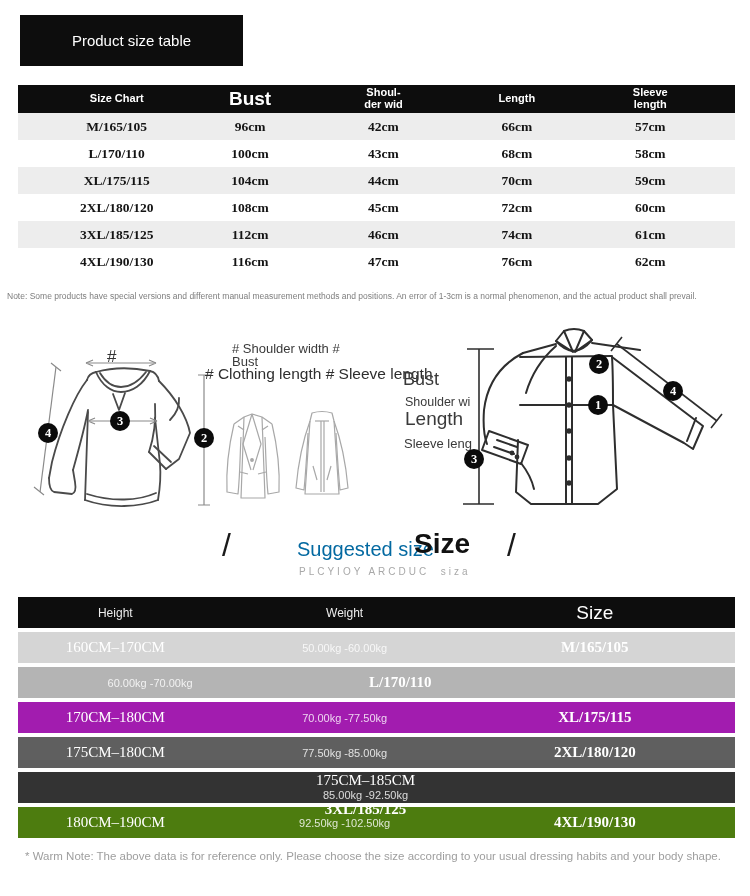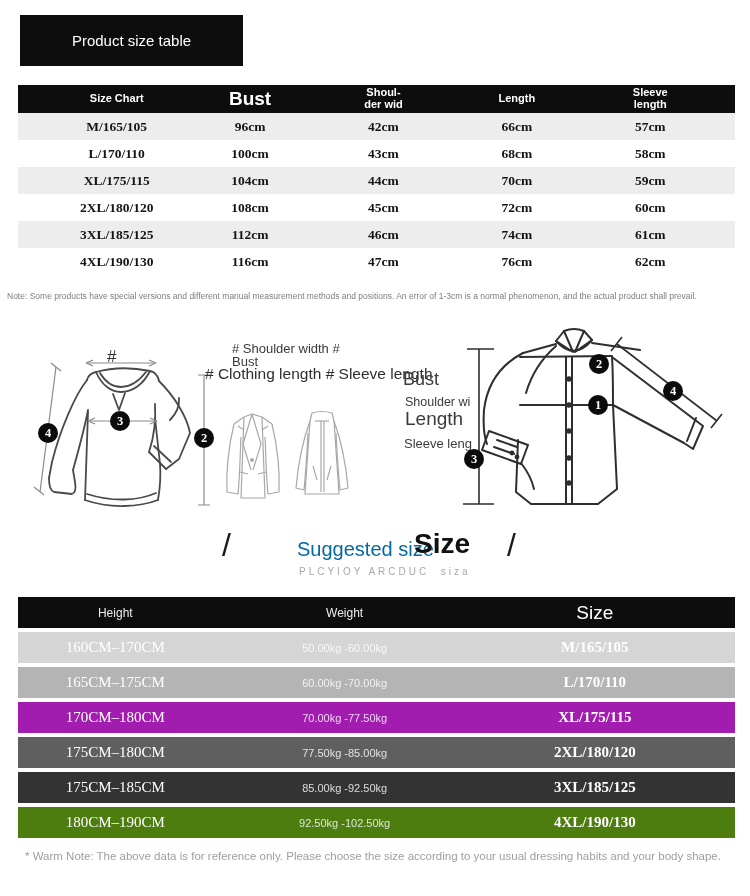--- a/index.html
+++ b/index.html
@@ -247,35 +247,34 @@
       <div class="c-h">Height</div>
       <div class="c-w">Weight</div>
       <div class="c-s">Size</div>
     </div>
     <div class="ft-row" style="background: rgb(213, 213, 213);">
       <div class="c-h">160CM–170CM</div>
       <div class="c-w">50.00kg -60.00kg</div>
       <div class="c-s">M/165/105</div>
     </div>
     <div class="ft-row" style="background: rgb(180, 180, 180);">
-      <div class="c-h">165CM–175CM</div>
       <div class="c-w">60.00kg -70.00kg</div>
       <div class="c-s">L/170/110</div>
     </div>
     <div class="ft-row" style="background: #a21caf;">
       <div class="c-h">170CM–180CM</div>
       <div class="c-w">70.00kg -77.50kg</div>
       <div class="c-s">XL/175/115</div>
     </div>
     <div class="ft-row" style="background: rgb(95, 95, 95);">
       <div class="c-h">175CM–180CM</div>
       <div class="c-w">77.50kg -85.00kg</div>
       <div class="c-s">2XL/180/120</div>
     </div>
-    <div class="ft-row" style="background: rgb(51, 51, 51);">
+    <div class="ft-row" style="background: rgb(51, 51, 51); flex-direction: column;">
       <div class="c-h">175CM–185CM</div>
       <div class="c-w">85.00kg -92.50kg</div>
       <div class="c-s">3XL/185/125</div>
     </div>
     <div class="ft-row" style="background: #4d7c0f;">
       <div class="c-h">180CM–190CM</div>
       <div class="c-w">92.50kg -102.50kg</div>
       <div class="c-s">4XL/190/130</div>
     </div>
   </div>

